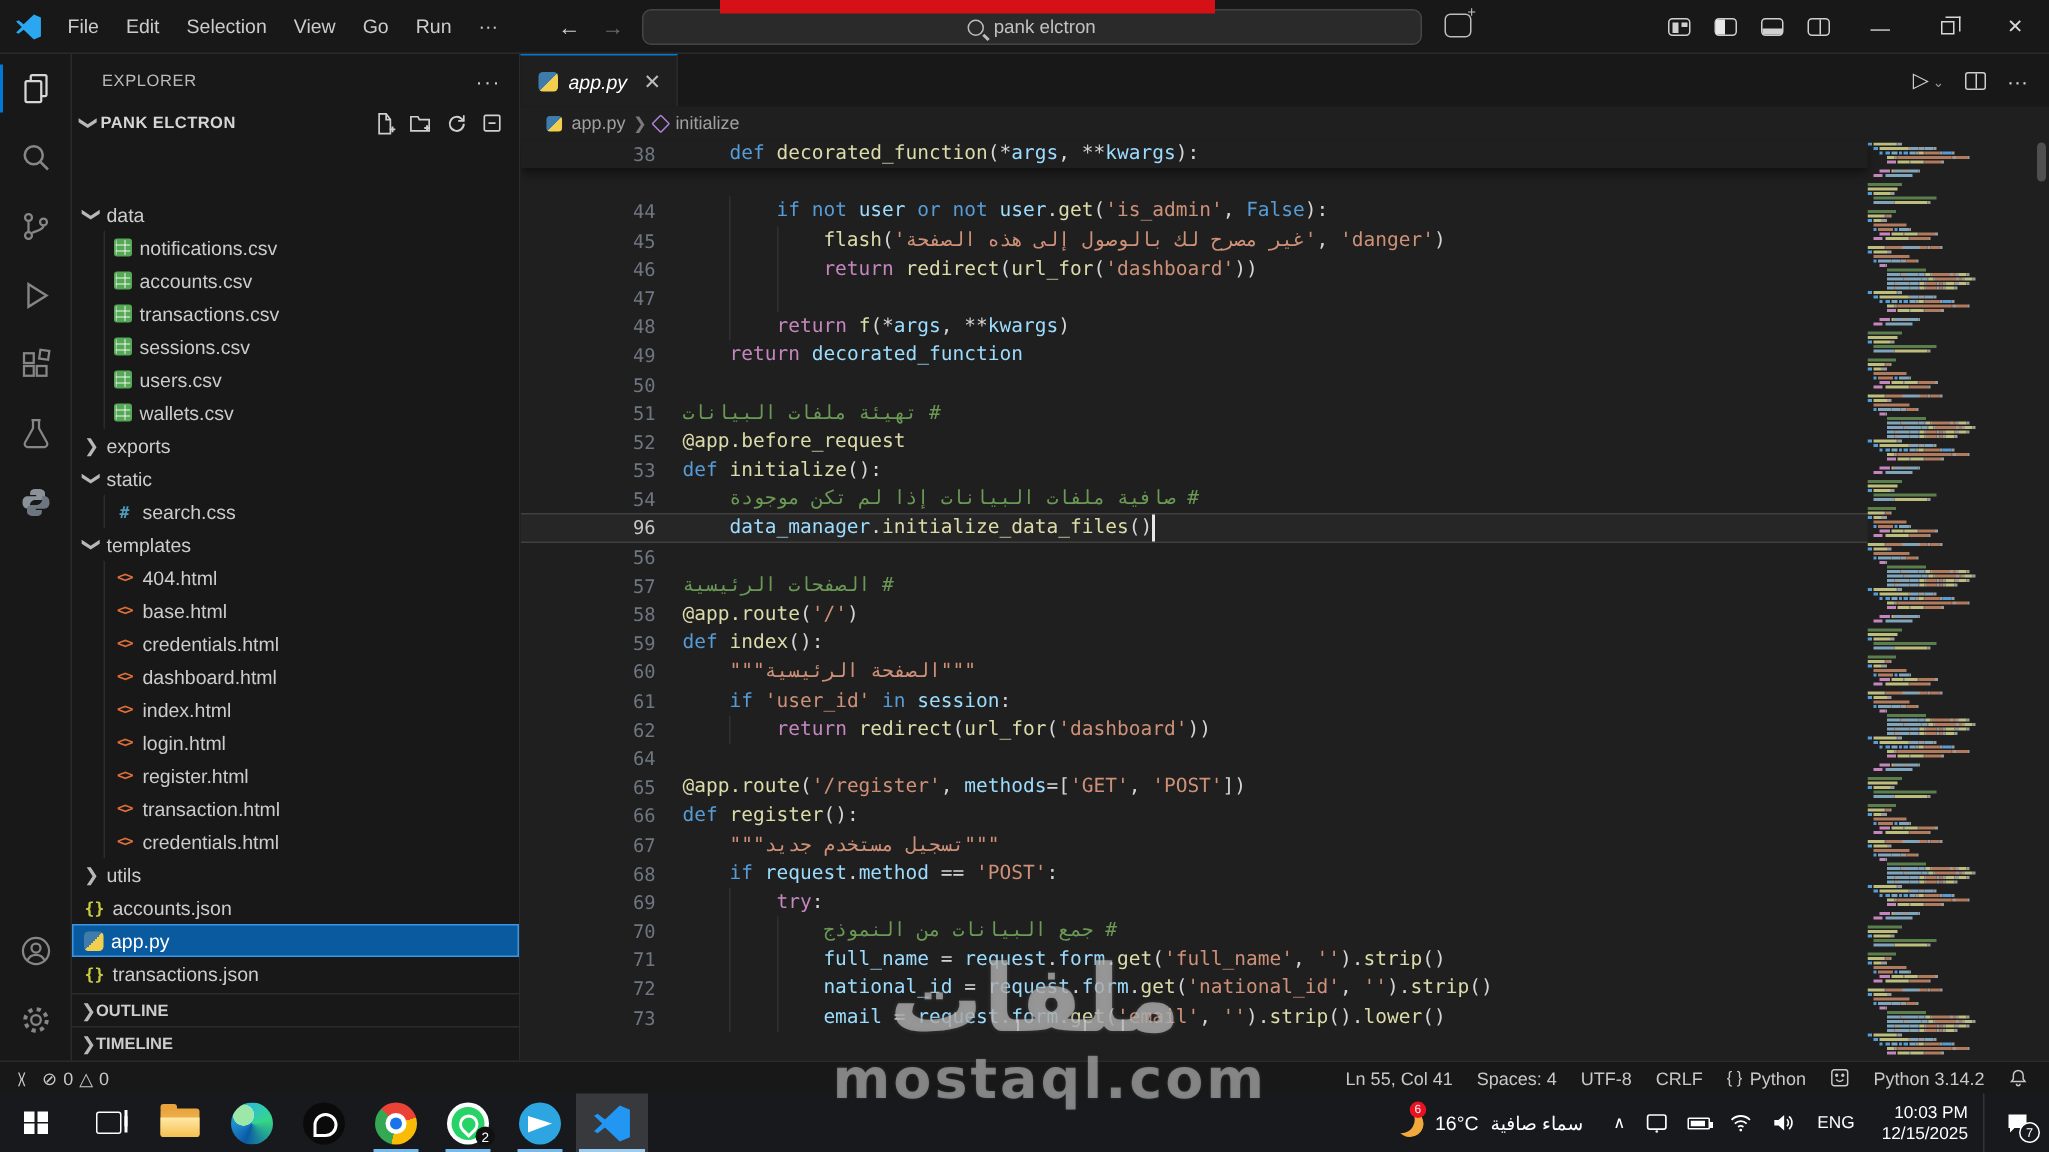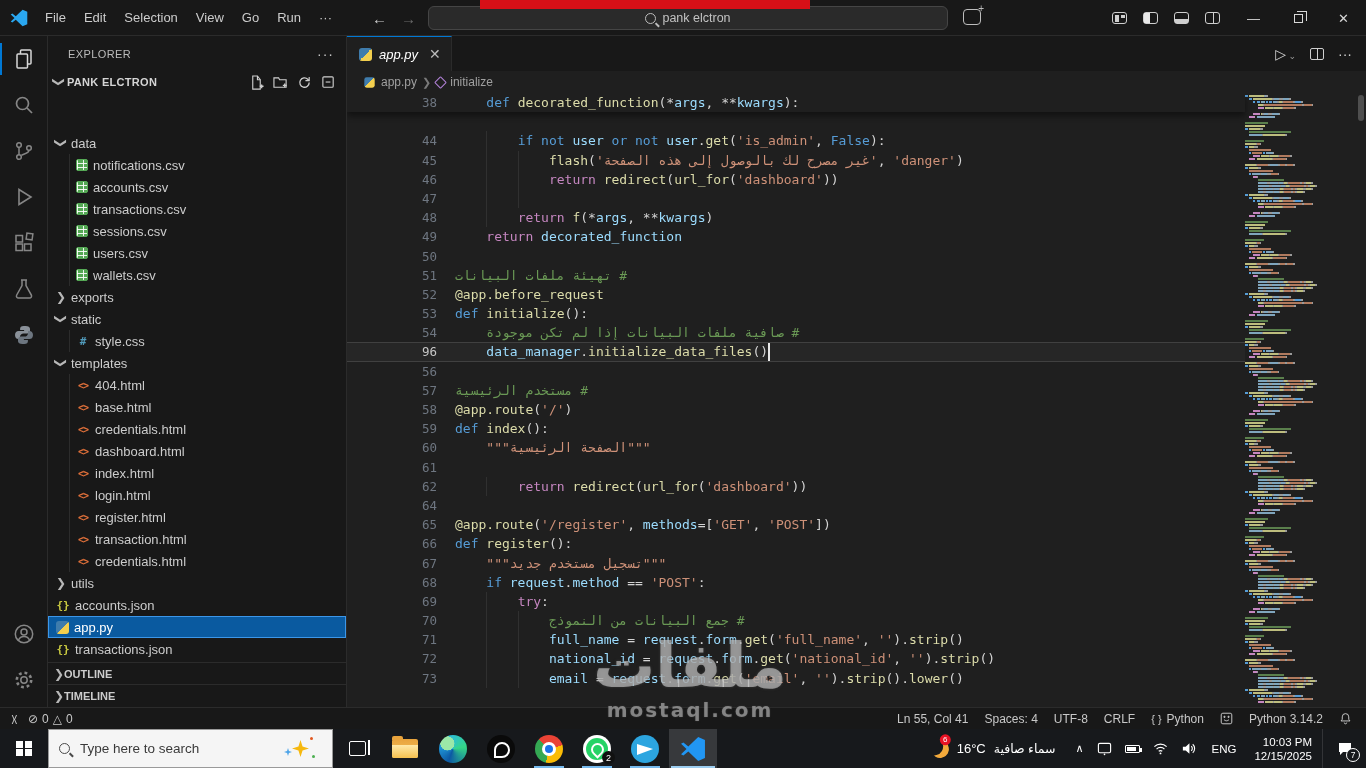--- a/index.html
+++ b/index.html
@@ -157,21 +157,21 @@
   .ic-telegram::before { content:""; position:absolute; left:6px; top:9px; width:0; height:0; border-left:16px solid #fff; border-top:5px solid transparent; border-bottom:6px solid transparent; }
   .folder-ico { width:26px; height:19px; background:linear-gradient(#e8a33d,#f7c660); border-radius:2px; position:relative; }
   .folder-ico::before { content:""; position:absolute; left:0; top:-3px; width:11px; height:4px; background:#e8a33d; border-radius:2px 2px 0 0; }
   .folder-ico::after { content:""; position:absolute; left:0; bottom:0; width:100%; height:13px; background:linear-gradient(#ffe9a8,#f5c04f); border-radius:0 0 2px 2px; }
   .taskview-ico { width:17px; height:15px; border:1.6px solid #fff; border-radius:2px; position:relative; }
   .taskview-ico::after { content:""; position:absolute; right:-5px; top:2px; width:2px; height:11px; background:#fff; box-shadow:0 -4px 0 0 #fff, 0 0 0 0 #fff; }
 
   
   .watermark { position:absolute; z-index:50; text-align:center; pointer-events:none; color:rgba(225,225,225,.55); }
   .wm-ar { font-family:"DejaVu Sans",sans-serif; font-weight:bold; font-size:62px; line-height:64px; text-shadow:0 0 3px rgba(70,70,70,.7); }
-  .wm-site { font-family:"DejaVu Sans",sans-serif; font-weight:bold; font-size:20px; letter-spacing:2px; color:rgba(215,215,215,.5); text-shadow:0 0 2px rgba(70,70,70,.6); }
+  .wm-site { font-family:"DejaVu Sans",sans-serif; font-weight:bold; font-size:37px; letter-spacing:2px; color:rgba(215,215,215,.5); text-shadow:0 0 2px rgba(70,70,70,.6); }
 </style>
 </head>
 <body>
 
 <div id="screen">
 
   <div class="titlebar">
     <svg class="vscode-logo" viewBox="0 0 100 100">
         <path d="M96 15L70 4 32 40 13 25 4 30l21 20L4 70l9 5 19-15 38 36 26-11z" fill="#2aa7f0"></path>
       </svg>
@@ -340,21 +340,21 @@
           <span class="chev">❯</span>
           <span class="lbl">exports</span>
         </div>
         <div class="tree-row" style="padding-left: 8px;">
           <span class="chev down">❯</span>
           <span class="lbl">static</span>
         </div>
         <div class="tree-row" style="padding-left: 28px;">
           <span class="guide-l1"></span>
           <span class="fico fi-css">#</span>
-          <span class="lbl">style.css</span>
+          <span class="lbl">search.css</span>
         </div>
         <div class="tree-row" style="padding-left: 8px;">
           <span class="chev down">❯</span>
           <span class="lbl">templates</span>
         </div>
         <div class="tree-row" style="padding-left: 28px;">
           <span class="guide-l1"></span>
           <span class="fico fi-html">&lt;&gt;</span>
           <span class="lbl">404.html</span>
         </div>
@@ -457,25 +457,25 @@
           <div class="code-line"><span class="ind-guide" style="left: 139.32px;"></span><span class="ind-guide" style="left: 170.64px;"></span><span class="ln">47</span><span class="lc"></span></div>
           <div class="code-line"><span class="ind-guide" style="left: 139.32px;"></span><span class="ln">48</span><span class="lc"><span class="tk-p">        </span><span class="tk-c">return</span><span class="tk-p"> </span><span class="tk-f">f</span><span class="tk-p">(*</span><span class="tk-v">args</span><span class="tk-p">, **</span><span class="tk-v">kwargs</span><span class="tk-p">)</span></span></div>
           <div class="code-line"><span class="ln">49</span><span class="lc"><span class="tk-p">    </span><span class="tk-c">return</span><span class="tk-p"> </span><span class="tk-v">decorated_function</span></span></div>
           <div class="code-line"><span class="ln">50</span><span class="lc"></span></div>
           <div class="code-line"><span class="ln">51</span><span class="lc"><span class="tk-ma" dir="rtl"># تهيئة ملفات البيانات</span></span></div>
           <div class="code-line"><span class="ln">52</span><span class="lc"><span class="tk-d">@app.before_request</span></span></div>
           <div class="code-line"><span class="ln">53</span><span class="lc"><span class="tk-k">def</span><span class="tk-p"> </span><span class="tk-f">initialize</span><span class="tk-p">():</span></span></div>
           <div class="code-line"><span class="ln">54</span><span class="lc"><span class="tk-p">    </span><span class="tk-ma" dir="rtl"># صافية ملفات البيانات إذا لم تكن موجودة</span></span></div>
           <div class="code-line current"><span class="ln">96</span><span class="lc"><span class="tk-p">    </span><span class="tk-v">data_manager</span><span class="tk-p">.</span><span class="tk-f">initialize_data_files</span><span class="tk-p">()</span><span class="cursor-caret" style="left: 331.2px;"></span></span></div>
           <div class="code-line"><span class="ln">56</span><span class="lc"></span></div>
-          <div class="code-line"><span class="ln">57</span><span class="lc"><span class="tk-ma" dir="rtl"># مستخدم الرئيسية</span></span></div>
+          <div class="code-line"><span class="ln">57</span><span class="lc"><span class="tk-ma" dir="rtl"># الصفحات الرئيسية</span></span></div>
           <div class="code-line"><span class="ln">58</span><span class="lc"><span class="tk-d">@app.route</span><span class="tk-p">(</span><span class="tk-s">'/'</span><span class="tk-p">)</span></span></div>
           <div class="code-line"><span class="ln">59</span><span class="lc"><span class="tk-k">def</span><span class="tk-p"> </span><span class="tk-f">index</span><span class="tk-p">():</span></span></div>
           <div class="code-line"><span class="ln">60</span><span class="lc"><span class="tk-p">    </span><span class="tk-da" dir="rtl">"""الصفحة الرئيسية"""</span></span></div>
-          <div class="code-line"><span class="ln">61</span></div>
+          <div class="code-line"><span class="ln">61</span><span class="lc"><span class="tk-p">    </span><span class="tk-k">if</span><span class="tk-p"> </span><span class="tk-s">'user_id'</span><span class="tk-p"> </span><span class="tk-k">in</span><span class="tk-p"> </span><span class="tk-v">session</span><span class="tk-p">:</span></span></div>
           <div class="code-line"><span class="ind-guide" style="left: 139.32px;"></span><span class="ln">62</span><span class="lc"><span class="tk-p">        </span><span class="tk-c">return</span><span class="tk-p"> </span><span class="tk-f">redirect</span><span class="tk-p">(</span><span class="tk-f">url_for</span><span class="tk-p">(</span><span class="tk-s">'dashboard'</span><span class="tk-p">))</span></span></div>
           <div class="code-line"><span class="ln">64</span><span class="lc"></span></div>
           <div class="code-line"><span class="ln">65</span><span class="lc"><span class="tk-d">@app.route</span><span class="tk-p">(</span><span class="tk-s">'/register'</span><span class="tk-p">, </span><span class="tk-v">methods</span><span class="tk-p">=[</span><span class="tk-s">'GET'</span><span class="tk-p">, </span><span class="tk-s">'POST'</span><span class="tk-p">])</span></span></div>
           <div class="code-line"><span class="ln">66</span><span class="lc"><span class="tk-k">def</span><span class="tk-p"> </span><span class="tk-f">register</span><span class="tk-p">():</span></span></div>
           <div class="code-line"><span class="ln">67</span><span class="lc"><span class="tk-p">    </span><span class="tk-da" dir="rtl">"""تسجيل مستخدم جديد"""</span></span></div>
           <div class="code-line"><span class="ln">68</span><span class="lc"><span class="tk-p">    </span><span class="tk-k">if</span><span class="tk-p"> </span><span class="tk-v">request</span><span class="tk-p">.</span><span class="tk-v">method</span><span class="tk-p"> == </span><span class="tk-s">'POST'</span><span class="tk-p">:</span></span></div>
           <div class="code-line"><span class="ind-guide" style="left: 139.32px;"></span><span class="ln">69</span><span class="lc"><span class="tk-p">        </span><span class="tk-c">try</span><span class="tk-p">:</span></span></div>
           <div class="code-line"><span class="ind-guide" style="left: 139.32px;"></span><span class="ind-guide" style="left: 170.64px;"></span><span class="ln">70</span><span class="lc"><span class="tk-p">            </span><span class="tk-ma" dir="rtl"># جمع البيانات من النموذج</span></span></div>
           <div class="code-line"><span class="ind-guide" style="left: 139.32px;"></span><span class="ind-guide" style="left: 170.64px;"></span><span class="ln">71</span><span class="lc"><span class="tk-p">            </span><span class="tk-v">full_name</span><span class="tk-p"> = </span><span class="tk-v">request</span><span class="tk-p">.</span><span class="tk-v">form</span><span class="tk-p">.</span><span class="tk-f">get</span><span class="tk-p">(</span><span class="tk-s">'full_name'</span><span class="tk-p">, </span><span class="tk-s">''</span><span class="tk-p">).</span><span class="tk-f">strip</span><span class="tk-p">()</span></span></div>
           <div class="code-line"><span class="ind-guide" style="left: 139.32px;"></span><span class="ind-guide" style="left: 170.64px;"></span><span class="ln">72</span><span class="lc"><span class="tk-p">            </span><span class="tk-v">national_id</span><span class="tk-p"> = </span><span class="tk-v">request</span><span class="tk-p">.</span><span class="tk-v">form</span><span class="tk-p">.</span><span class="tk-f">get</span><span class="tk-p">(</span><span class="tk-s">'national_id'</span><span class="tk-p">, </span><span class="tk-s">''</span><span class="tk-p">).</span><span class="tk-f">strip</span><span class="tk-p">()</span></span></div>
@@ -2197,30 +2197,20 @@
   </div>
 
   <div class="taskbar">
     <div class="tb-start">
       <span class="win-logo">
           <i></i>
           <i></i>
           <i></i>
           <i></i>
         </span>
-    </div>
-    <div class="tb-search">
-      <span class="mag"></span>
-      <span>Type here to search</span>
-      <span class="sparkle">
-        <span class="star big"></span>
-          <span class="star small"></span>
-          <span class="dot-o"></span>
-          <span class="dot-g"></span>
-      </span>
     </div>
     <div id="tb-apps" style="display:flex">
         <div class="tb-cell">
           <span class="taskview-ico"></span>
         </div>
         <div class="tb-cell">
           <span class="folder-ico"></span>
         </div>
         <div class="tb-cell">
           <span class="ic-circle ic-edge"></span>

